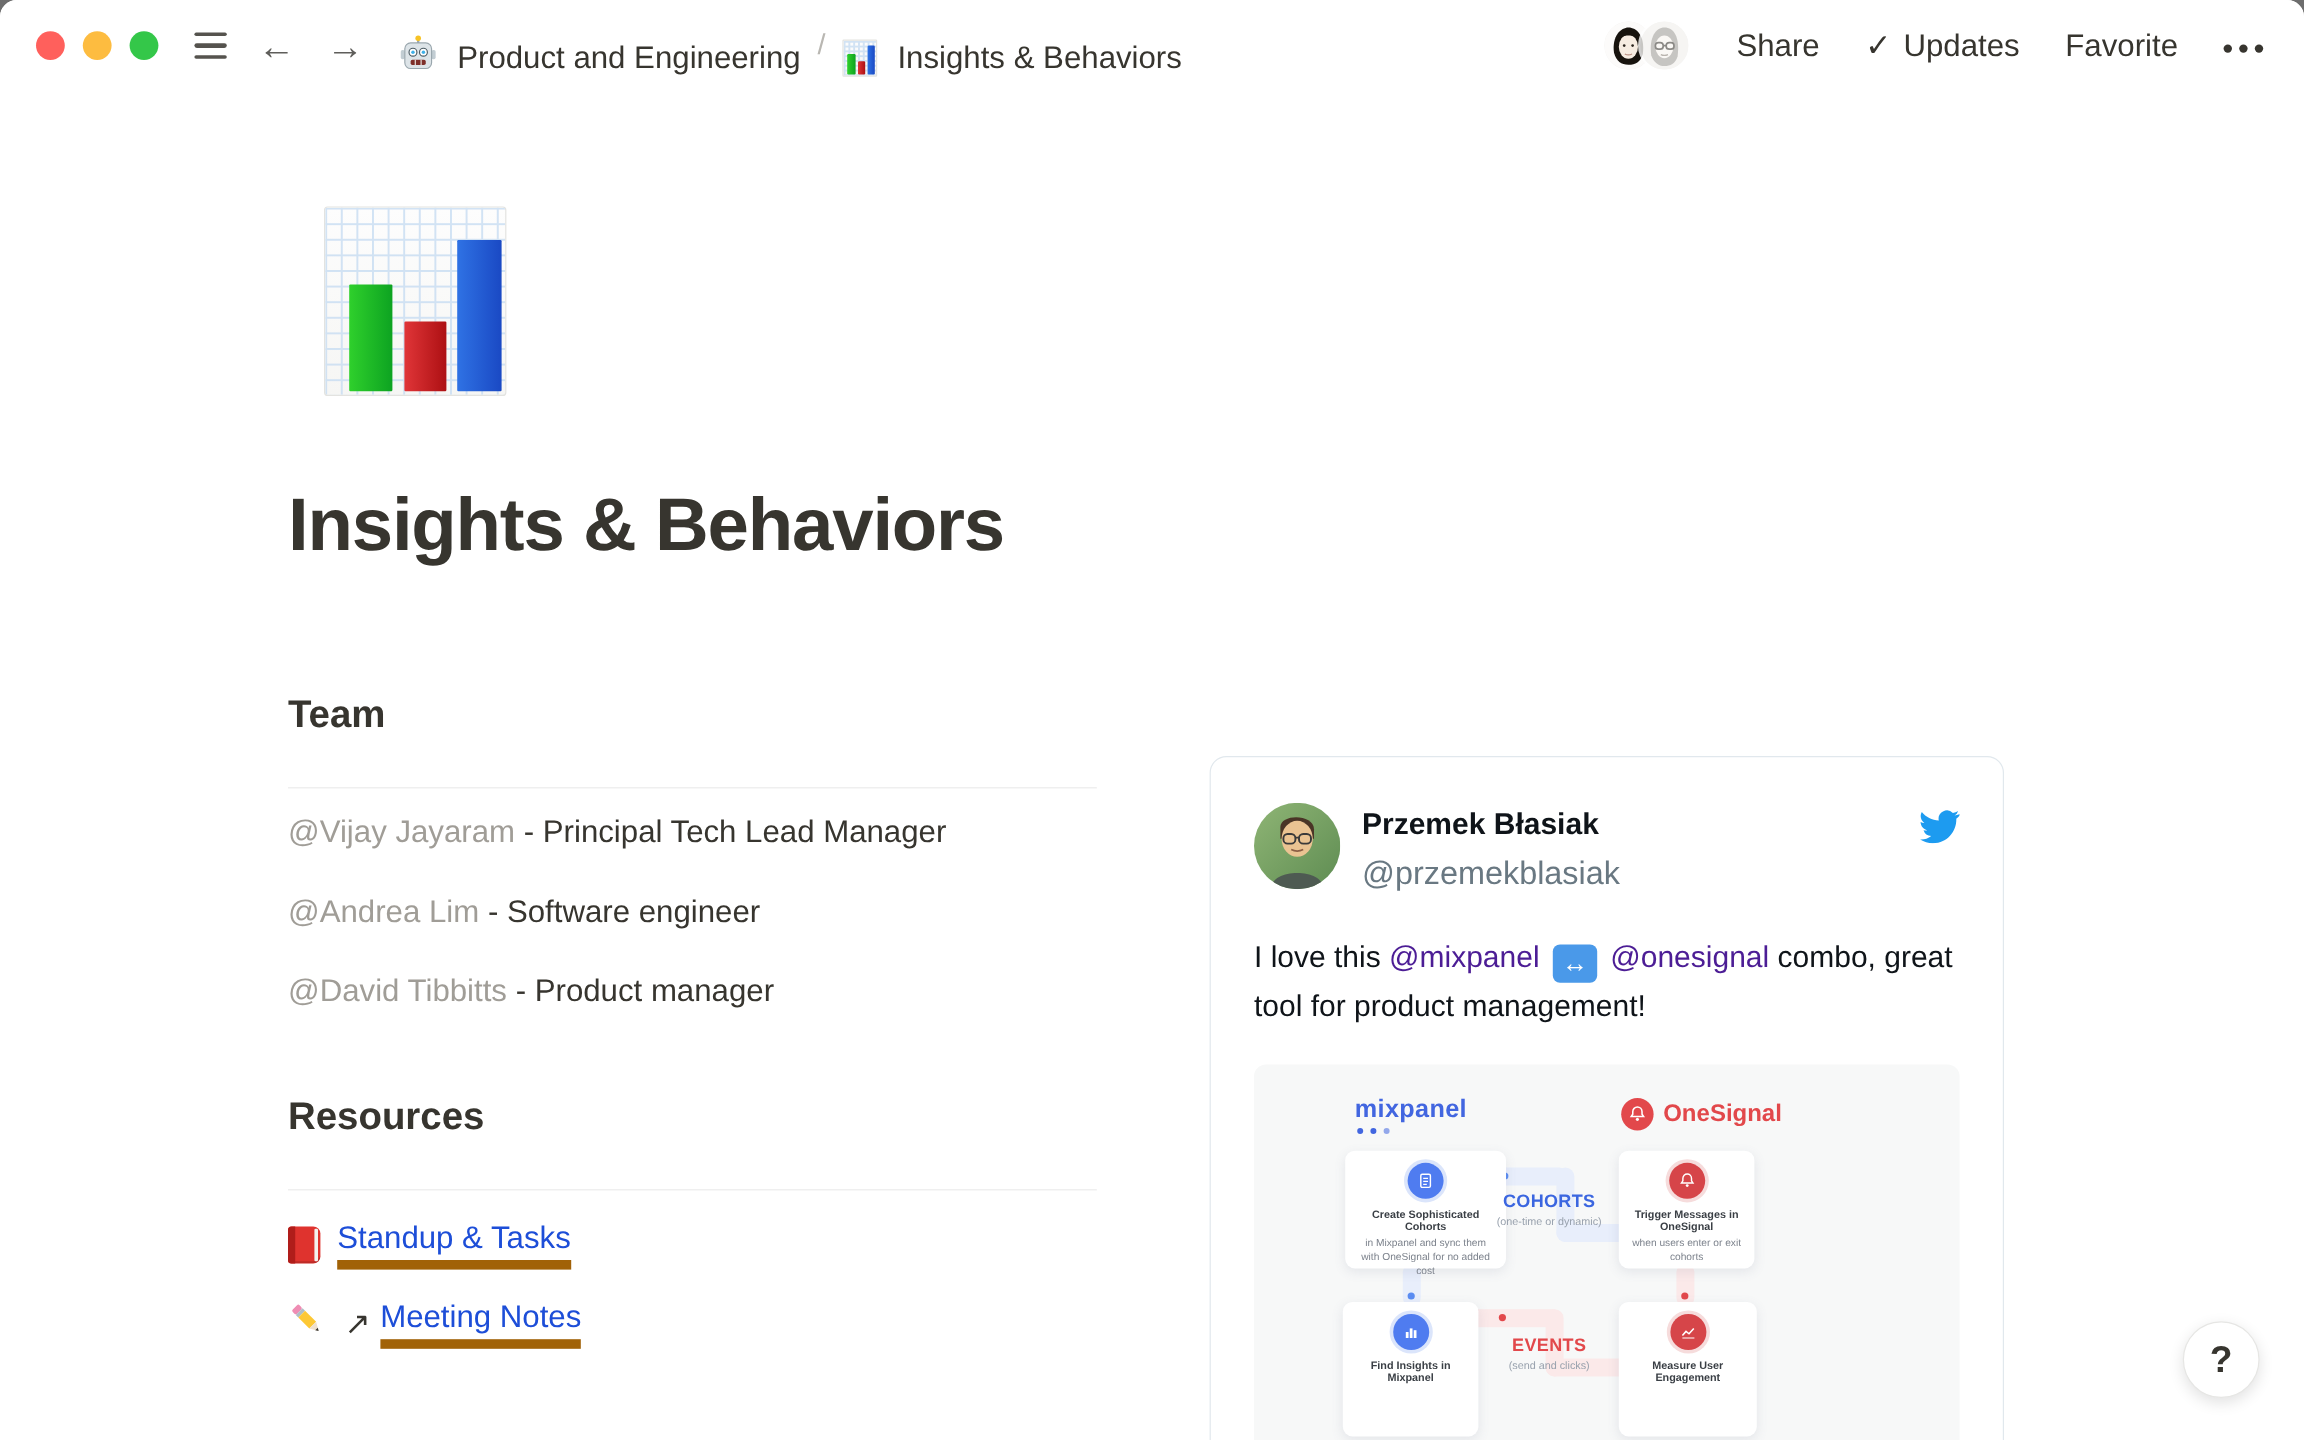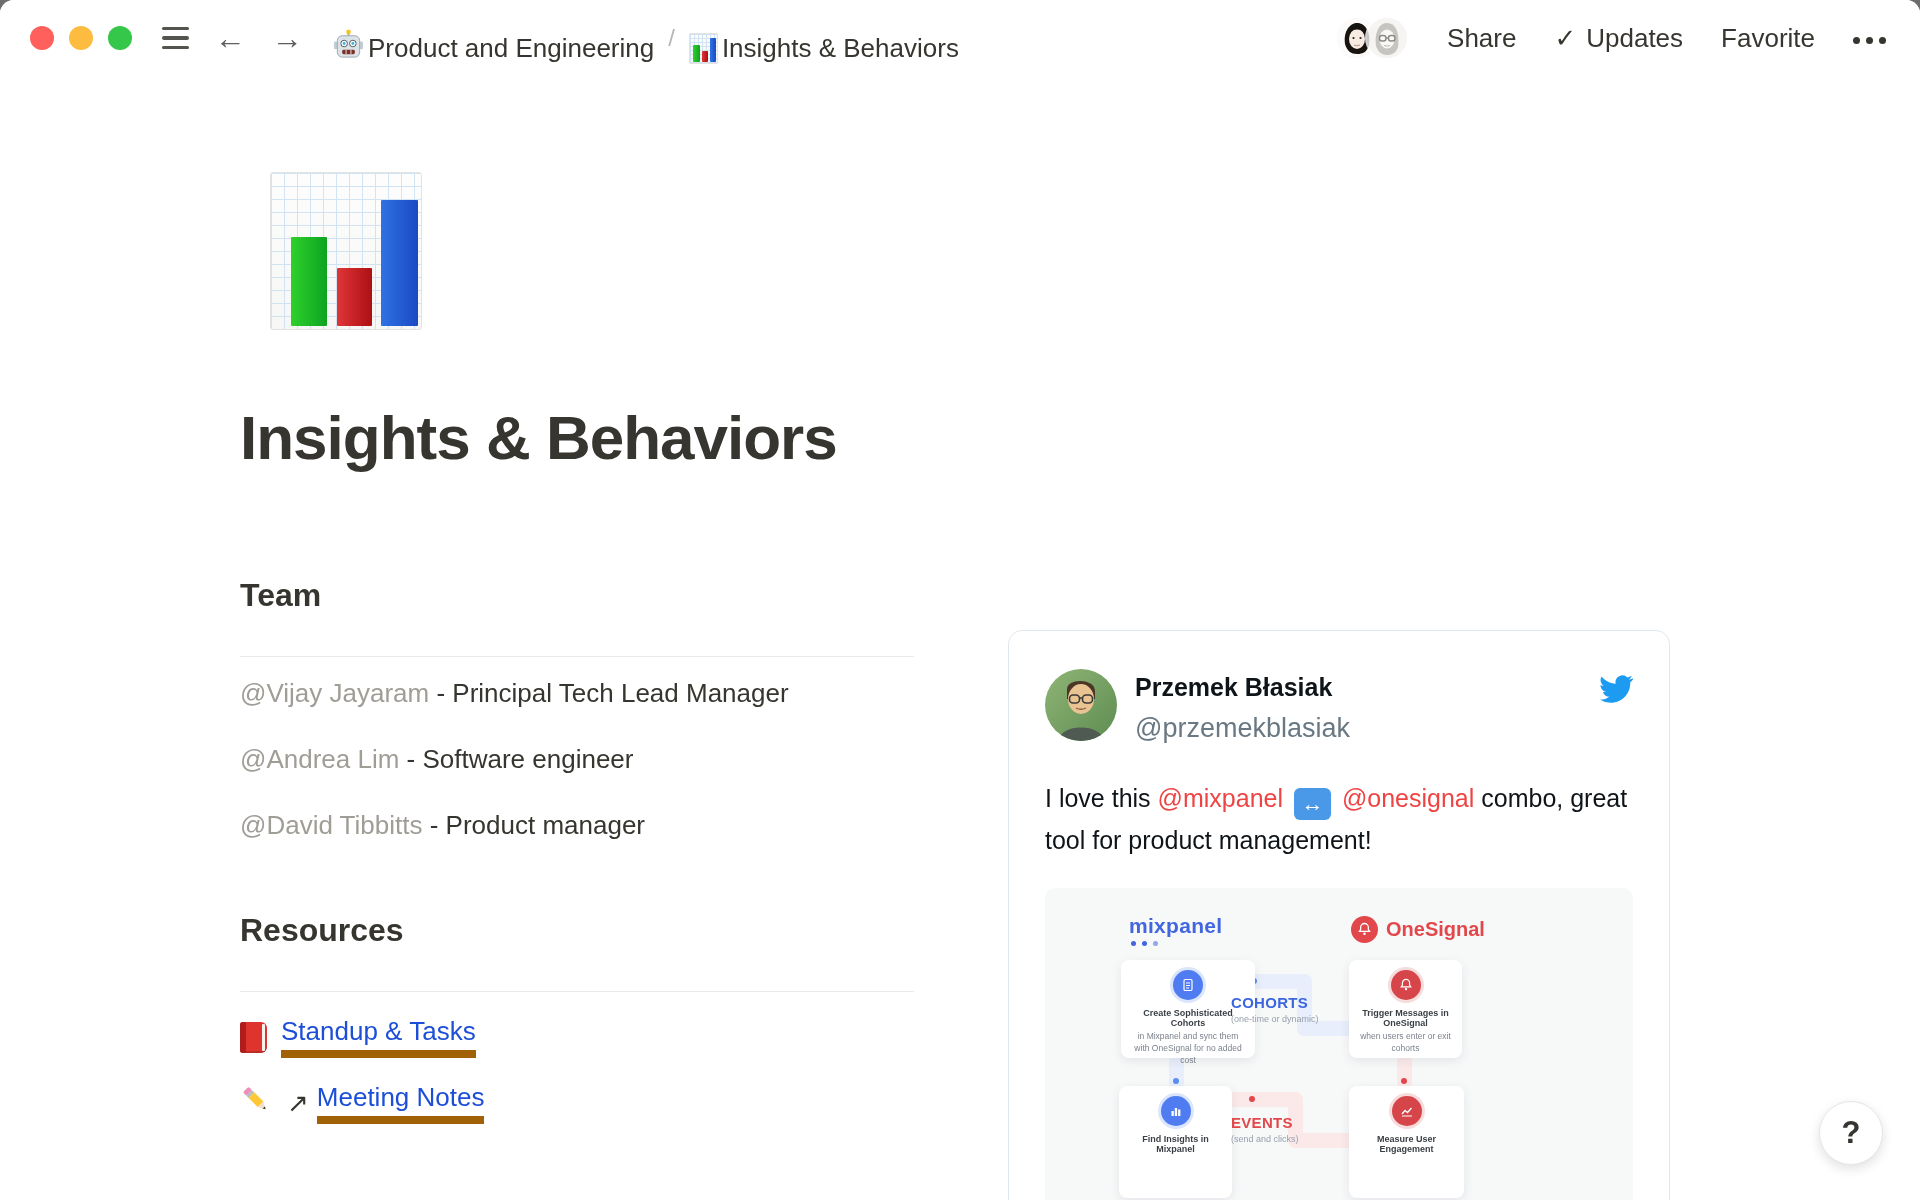--- a/index.html
+++ b/index.html
@@ -11,21 +11,21 @@
   .topbar { position:absolute; top:0; left:0; right:0; height:76px; display:flex; align-items:center; padding:0 34px 0 30px; background:#fff; }
   .traffic { display:flex; align-items:center; gap:15px; }
   .light { width:24px; height:24px; border-radius:50%; display:inline-block; }
   .light.red   { background:#ff605c; }
   .light.yellow{ background:#fdbc40; }
   .light.green { background:#34c749; }
   .hamburger { margin-left:30px; display:flex; flex-direction:column; gap:6px; cursor:pointer; }
   .hamburger span { width:27px; height:3.5px; background:#55534e; border-radius:2px; }
   .nav-arrow { margin-left:26px; font-size:31px; color:#5f5e5b; line-height:1; cursor:pointer; }
   .breadcrumb { margin-left:30px; display:flex; align-items:center; gap:14px; font-size:26px; }
-  .crumb { display:flex; align-items:center; gap:4px; cursor:pointer; white-space:nowrap;margin-top:20px; }
+  .crumb { display:flex; align-items:center; gap:17px; cursor:pointer; white-space:nowrap;margin-top:20px; }
   .crumb-sep { color:#b9b7b2; font-size:24px; }
   .topbar-right { margin-left:auto; display:flex; align-items:center; gap:38px; font-size:26px; }
   .presence { display:flex; align-items:center; }
   .t-avatar { width:44px; height:44px; border-radius:50%; background:#f3f2f0; border:2px solid #fff; overflow:hidden; }
   .t-avatar + .t-avatar { margin-left:-14px; }
   .action { cursor:pointer; white-space:nowrap; display:flex; align-items:center; gap:10px; }
   .check { font-size:26px; color:#37352f; }
   .more-dots { display:flex; gap:6px; cursor:pointer; padding-top:4px; }
   .more-dots i { width:7px; height:7px; border-radius:50%; background:#37352f; }
 
@@ -70,21 +70,21 @@
 
   
   .tweet-card { margin-top:58px; width:662px; height:640px; background:#fff; border:1px solid #e1e8ed; border-radius:14px; padding:38px 36px; }
   .tweet-head { display:flex; align-items:flex-start; }
   .tw-avatar { width:72px; height:72px; border-radius:50%; overflow:hidden; flex:none; }
   .tw-id { margin-left:18px; padding-top:4px; }
   .tw-name { font-size:25px; font-weight:700; color:#0f1419; }
   .tw-handle { font-size:27px; color:#697882; margin-top:11px; }
   .tw-bird { margin-left:auto; padding-top:6px; cursor:pointer; }
   .tweet-text { margin-top:34px; font-size:25px; line-height:40px; color:#0f1419; width:590px; }
-  .tw-link { color:#ef4444; cursor:pointer; }
+  .tw-link { color:#4c1d95; cursor:pointer; }
   .swap-badge { display:inline-flex; align-items:center; justify-content:center; width:37px; height:32px; background:#4a99e9; color:#fff; border-radius:6px; font-size:22px; vertical-align:-4px; margin:0 4px; }
   .tweet-img { position:relative; margin-top:28px; width:588px; height:420px; background:#f7f8f8; border-radius:10px; overflow:hidden; cursor:pointer; }
 
   
   .dg { position:absolute; }
   .dg-logo-mix { left:84px; top:26px; text-align:left; }
   .dg-logo-mix .word { font-size:21px; font-weight:700; color:#4266e0; letter-spacing:.3px; }
   .mix-dots { display:flex; gap:6px; margin-top:3px; margin-left:2px; }
   .mix-dots i { width:5px; height:5px; border-radius:50%; background:#4266e0; }
   .mix-dots i:nth-child(3){ opacity:.55; }
@@ -100,21 +100,21 @@
   .pdot.red  { background:#e2484b; }
   .chev { position:absolute; font-size:12px; font-weight:700; letter-spacing:-1px; }
   .chev.blue { color:#9db8f0; } .chev.red { color:#eda2a4; }
 
   .dg-card { position:absolute; background:#fff; border-radius:8px; box-shadow:0 3px 10px rgba(90,100,130,.12); text-align:center; padding-top:10px; }
   .dg-ic { width:30px; height:30px; border-radius:50%; margin:0 auto; display:flex; align-items:center; justify-content:center; }
   .dg-ic.blue { background:#4f7cf0; box-shadow:0 0 0 3px #dbe5fb; }
   .dg-ic.red  { background:#d64549; box-shadow:0 0 0 3px #f6dcdc; }
   .dg-title { font-size:9px; font-weight:700; color:#3a3f45; margin-top:8px; padding:0 6px; }
   .dg-body { font-size:8.5px; color:#7c828c; line-height:1.4; margin-top:3px; padding:0 9px; }
-  .dg-label { position:absolute; width:120px; text-align:left; }
+  .dg-label { position:absolute; width:120px; text-align:center; }
   .dg-label .big { font-size:15px; font-weight:800; letter-spacing:.3px; }
   .dg-label.blue .big { color:#3b66e0; } .dg-label.red .big { color:#e2484b; }
   .dg-label .sub { font-size:9px; color:#98a1ad; margin-top:3px; }
 
   
   .help-btn { position:absolute; left:1819px; top:1101px; width:64px; height:64px; border-radius:50%; background:#fff; border:1px solid #e6e6e4; box-shadow:0 4px 12px rgba(0,0,0,.12); display:flex; align-items:center; justify-content:center; font-size:31px; font-weight:600; color:#37352f; cursor:pointer; }
 </style>
 </head>
 <body>
 

